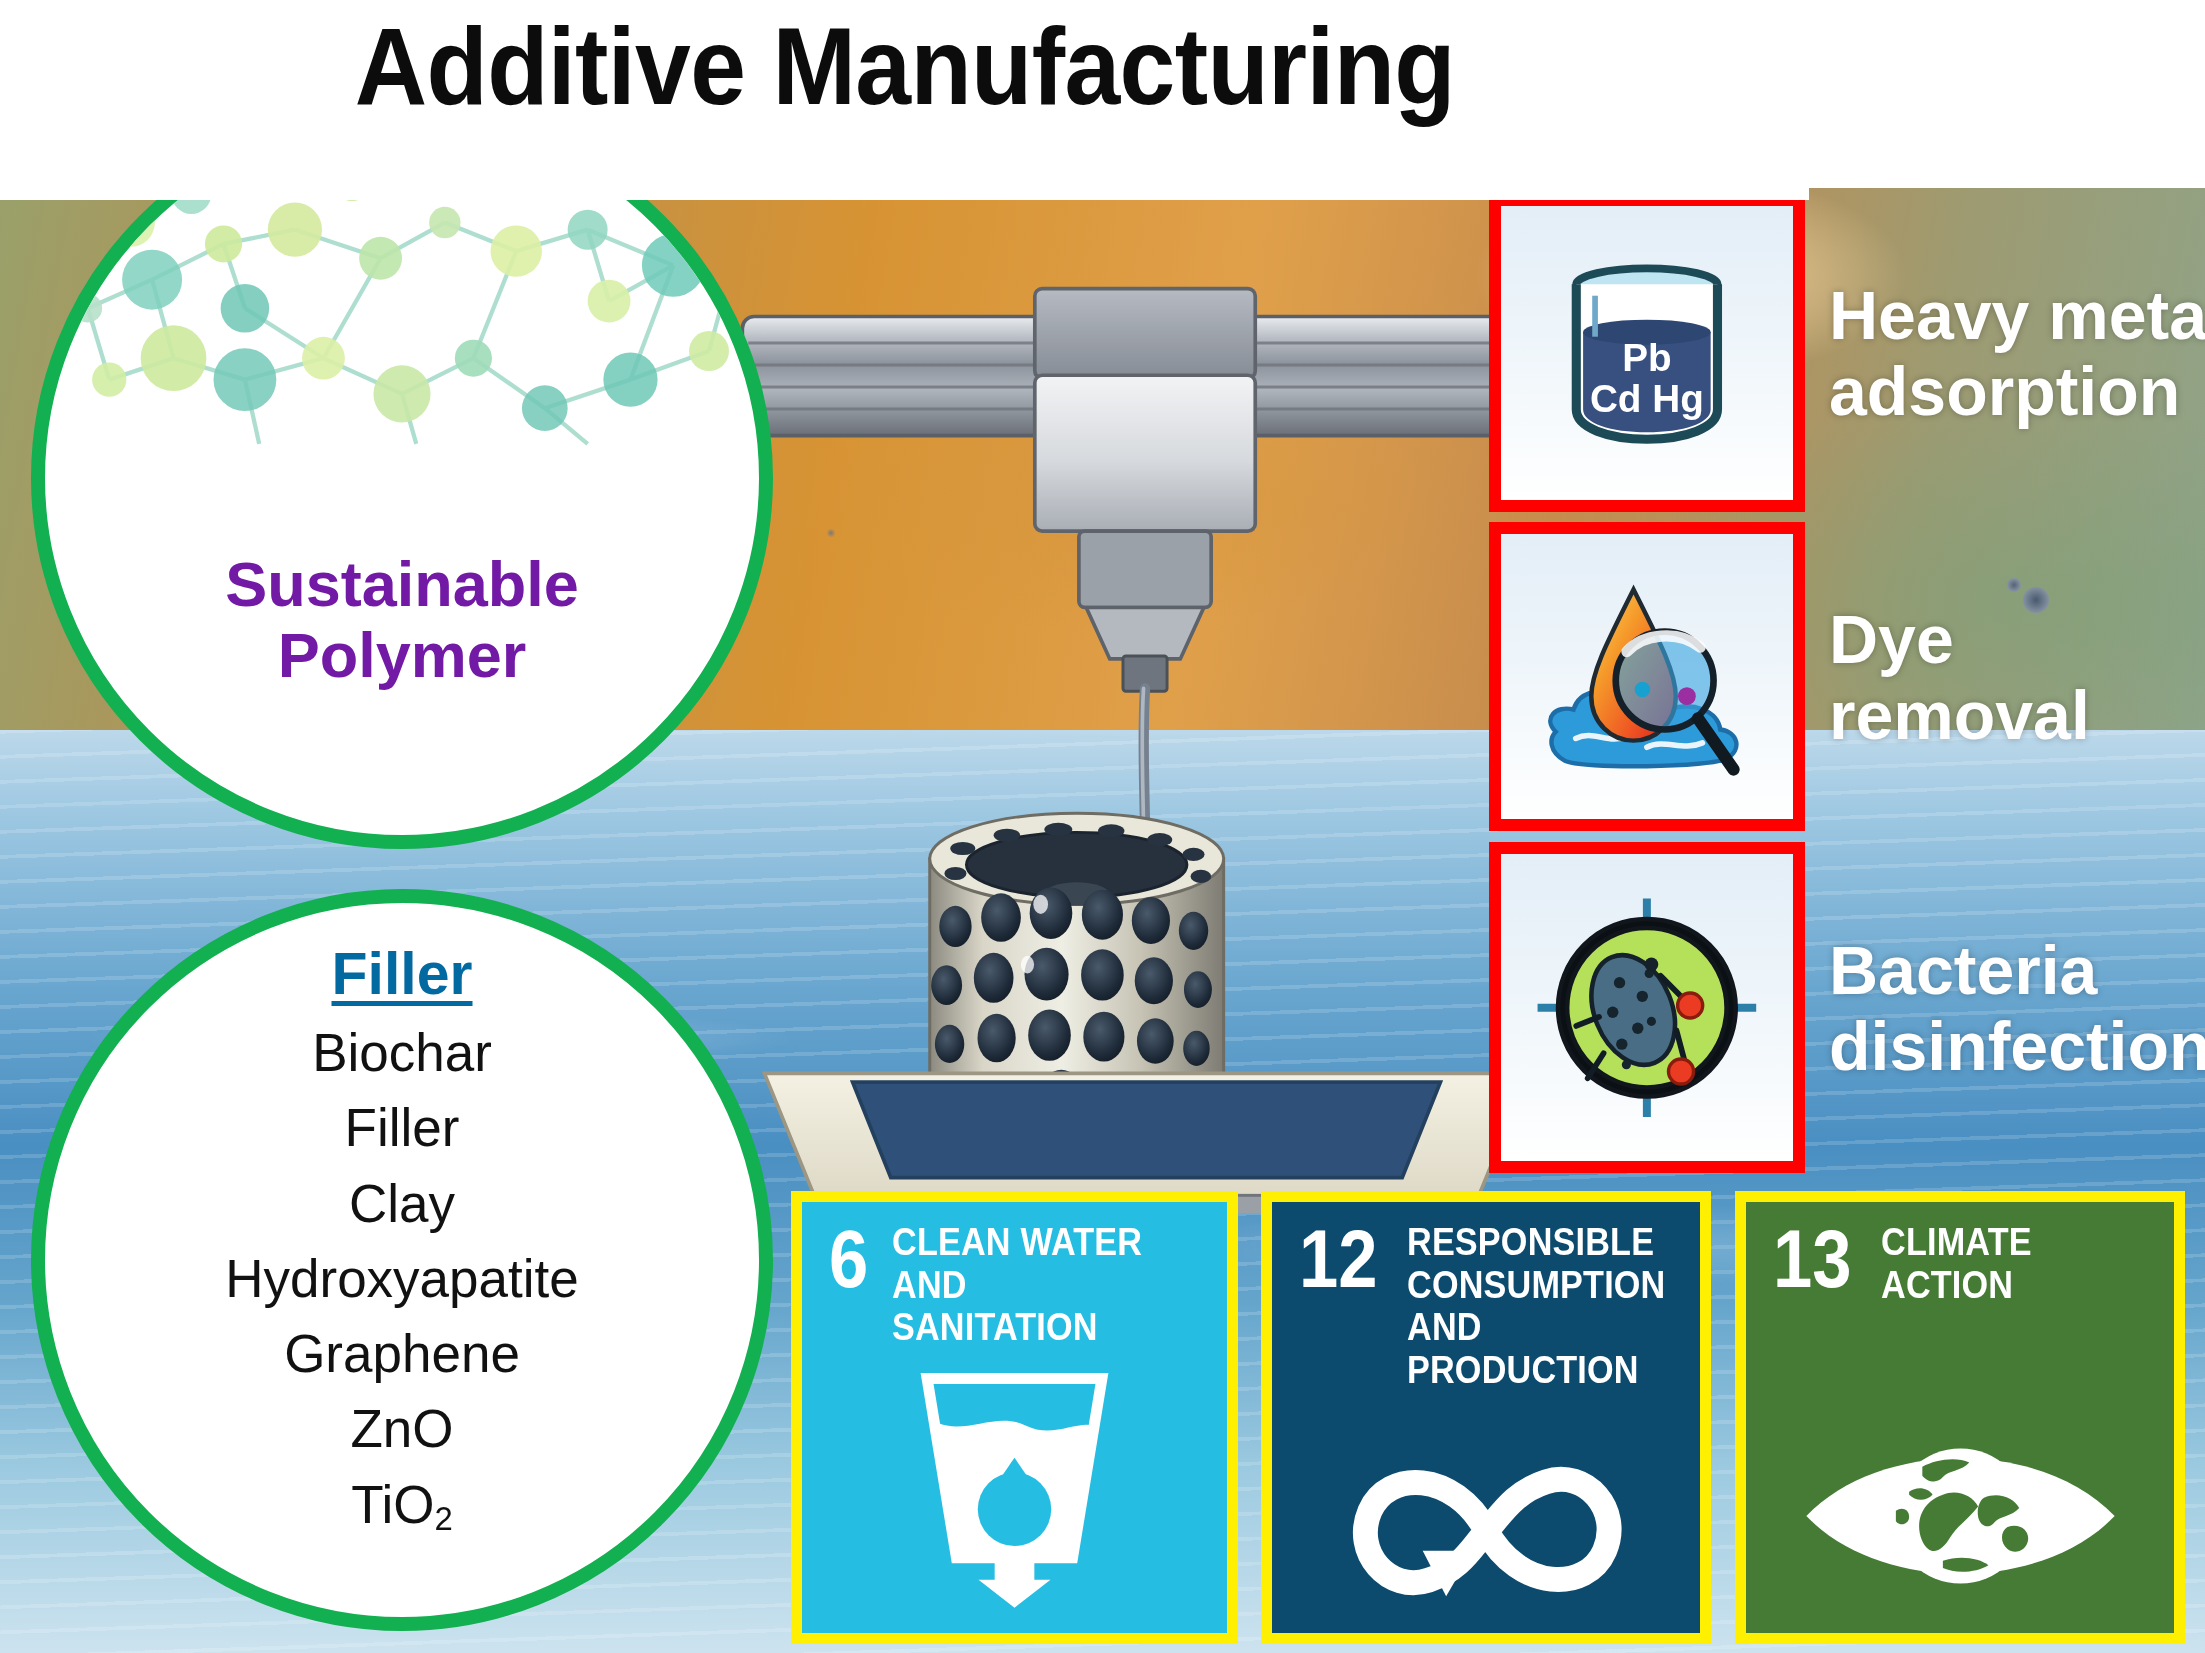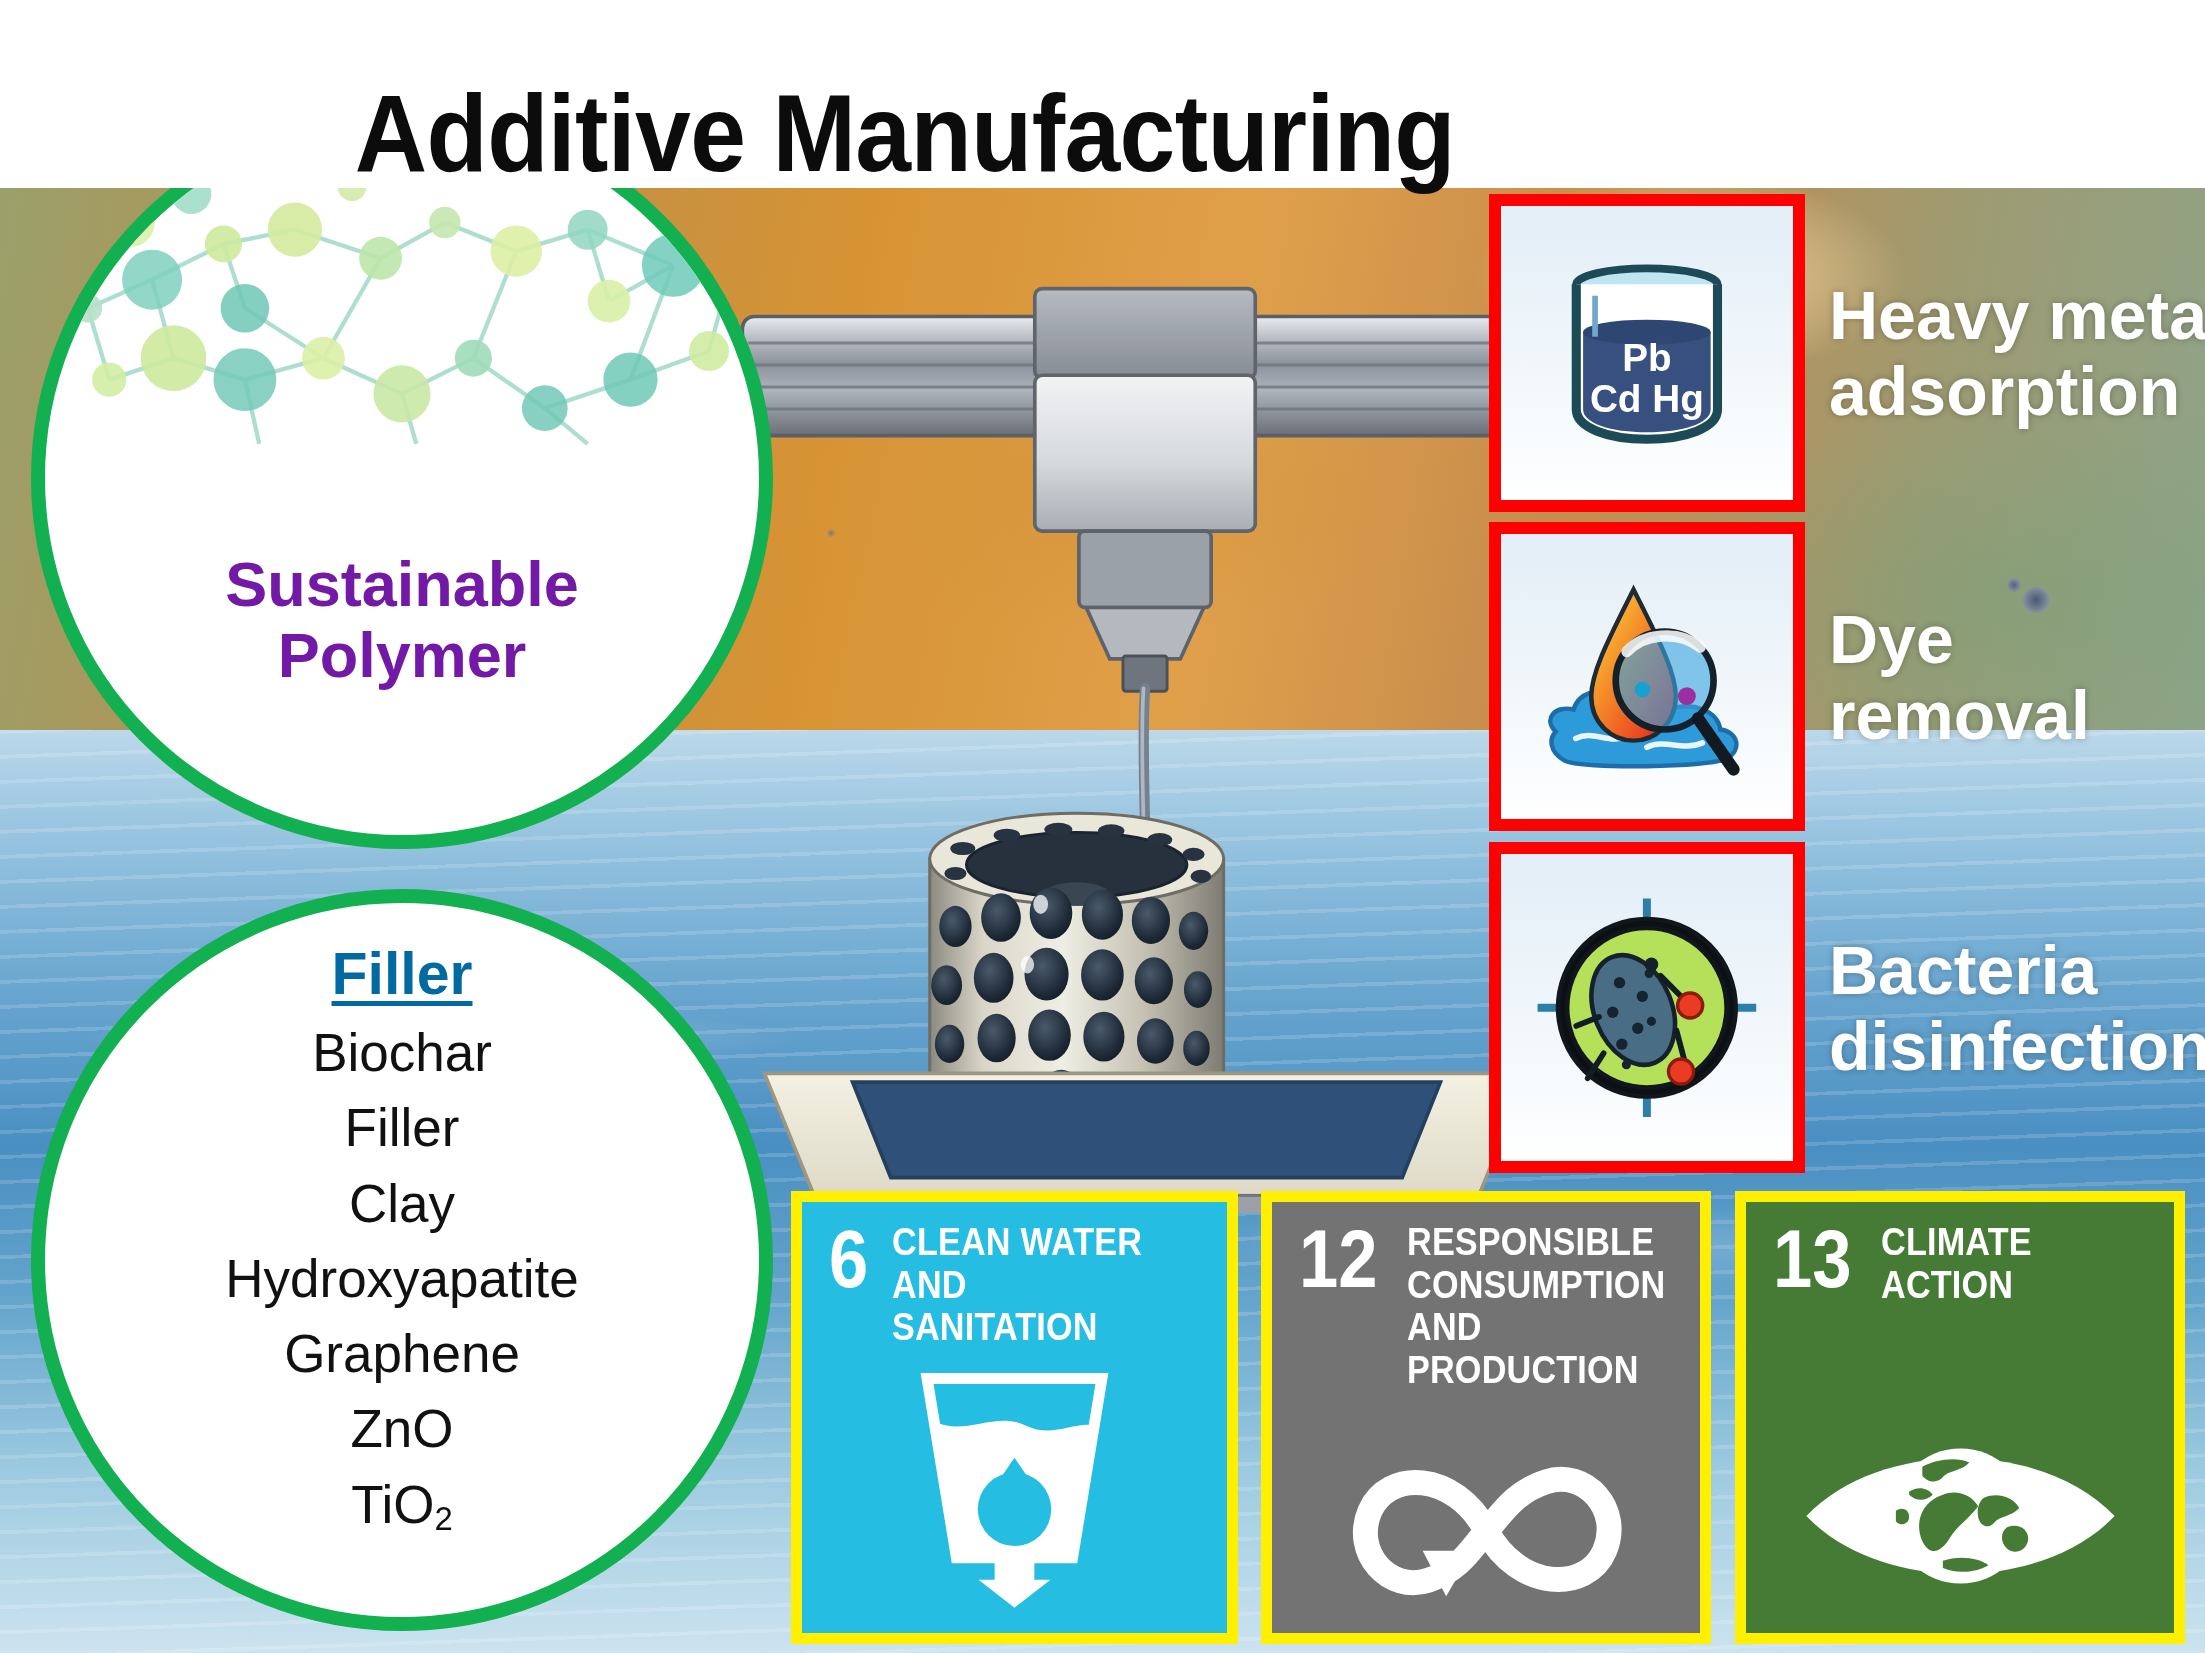--- a/index.html
+++ b/index.html
@@ -3,22 +3,22 @@
 <meta charset="utf-8">
 <title>Additive Manufacturing Graphical Abstract</title>
 <style>
   html,body{margin:0;padding:0;background:#fff;}
   body{font-family:"Liberation Sans", sans-serif;}
   #page{
     position:relative;width:2205px;height:1654px;overflow:hidden;background:#ffffff;
   }
   
   #title-band{
-    position:absolute;left:0;top:0;width:1809px;height:188px;background:#ffffff;
-    display:flex;align-items:flex-end;justify-content:center;z-index:40;
+    position:absolute;left:0;top:12px;width:1809px;height:188px;background:#ffffff;
+    display:flex;align-items:flex-start;justify-content:center;z-index:40;
   }
   #title-text{
     font-size:109px;font-weight:bold;color:#0c0c0c;letter-spacing:-0.7px;
     font-family:"Liberation Sans", sans-serif;line-height:1;
     transform:scaleX(0.92);
   }
   
   #bg{
     position:absolute;left:0;top:188px;width:2205px;height:1466px;overflow:hidden;
   }
@@ -96,21 +96,21 @@
   }
   #fn-heavy{left:1489px;top:194px;width:764px;height:318px;}
   #fn-dye{left:1489px;top:522px;width:764px;height:309px;}
   #fn-bact{left:1489px;top:842px;width:764px;height:331px;}
   
   .sdg{
     position:absolute;top:1191px;height:453px;z-index:30;
     border:11.8px solid #ffef00;box-sizing:border-box;overflow:hidden;
   }
   #sdg-6{left:791px;width:447px;background:#26bde2;}
-  #sdg-12{left:1261px;width:450px;background:#737373;}
+  #sdg-12{left:1261px;width:450px;background:#0c4a6e;}
   #sdg-13{left:1735px;width:450px;background:#467b35;text-decoration:underline;}
   .sdg-head{position:absolute;left:26.5px;top:19px;right:13.2px;display:flex;align-items:flex-start;gap:17.6px;}
   .sdg-num{color:#fff;font-weight:bold;font-size:82px;line-height:.92;transform:scaleX(.86);transform-origin:left top;}
   .sdg-title{color:#fff;font-weight:bold;font-size:38px;line-height:1.12;letter-spacing:0.2px;transform:scaleX(.9);transform-origin:left top;}
   .sdg-art{position:absolute;left:0;right:0;bottom:25px;display:flex;justify-content:center;}
   .sdg-art svg{display:block;}
 </style>
 </head>
 <body>
 

